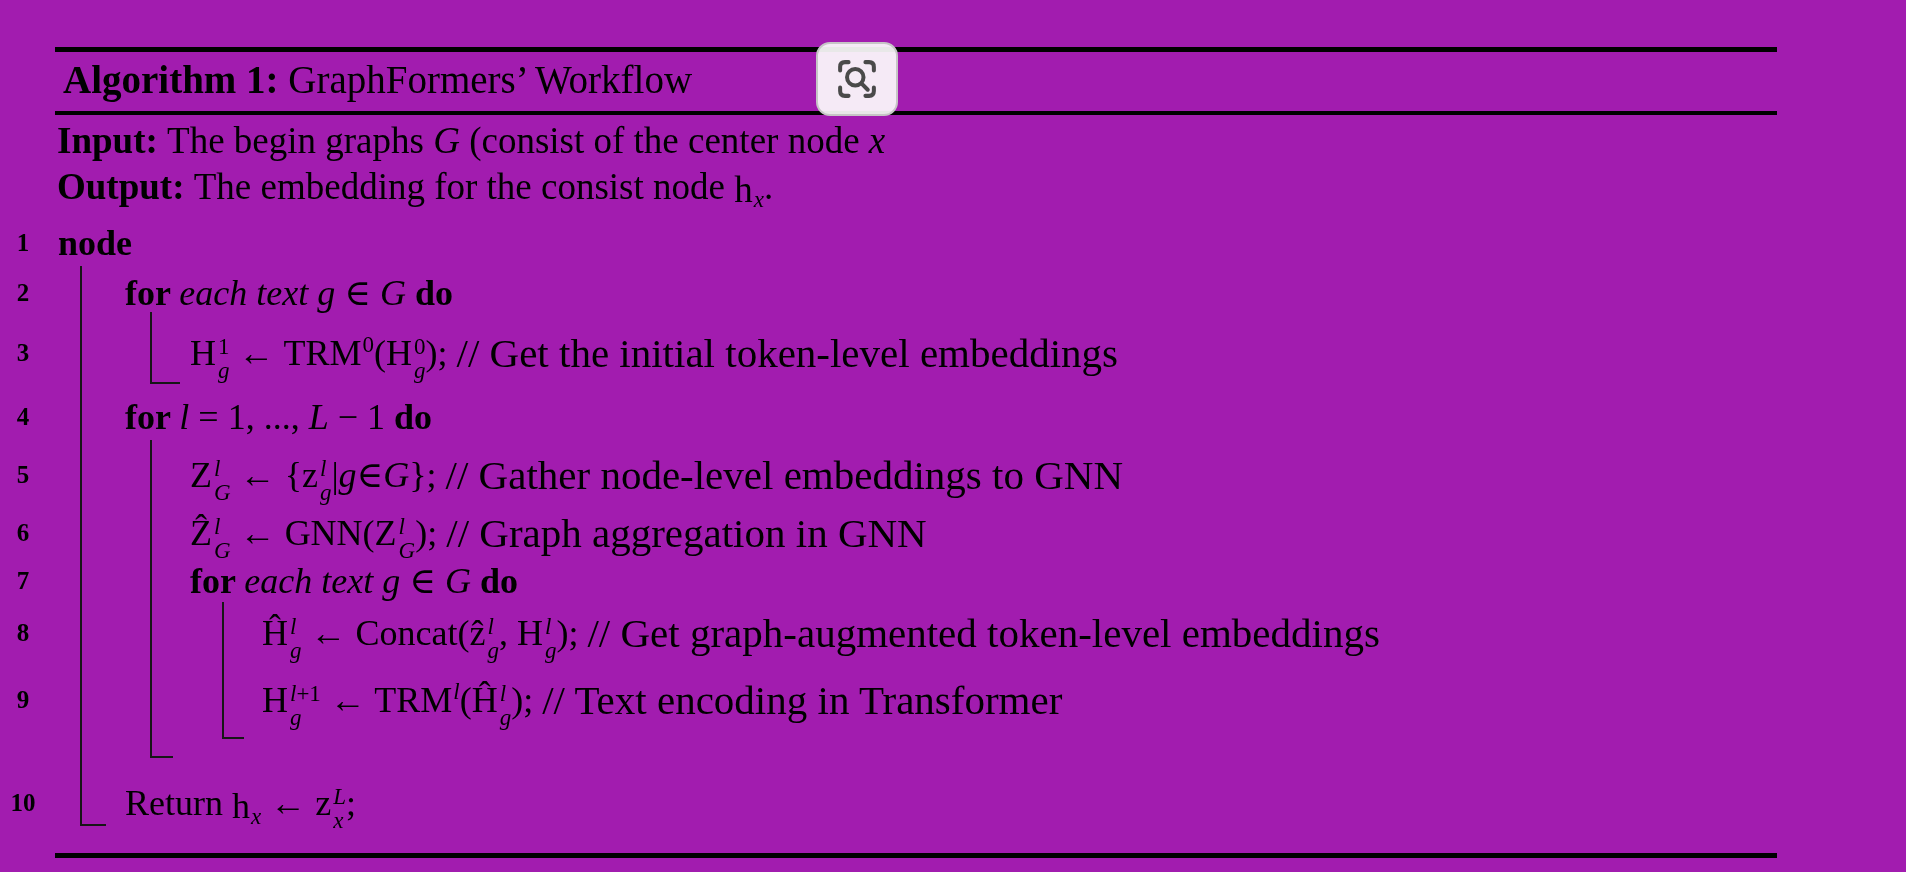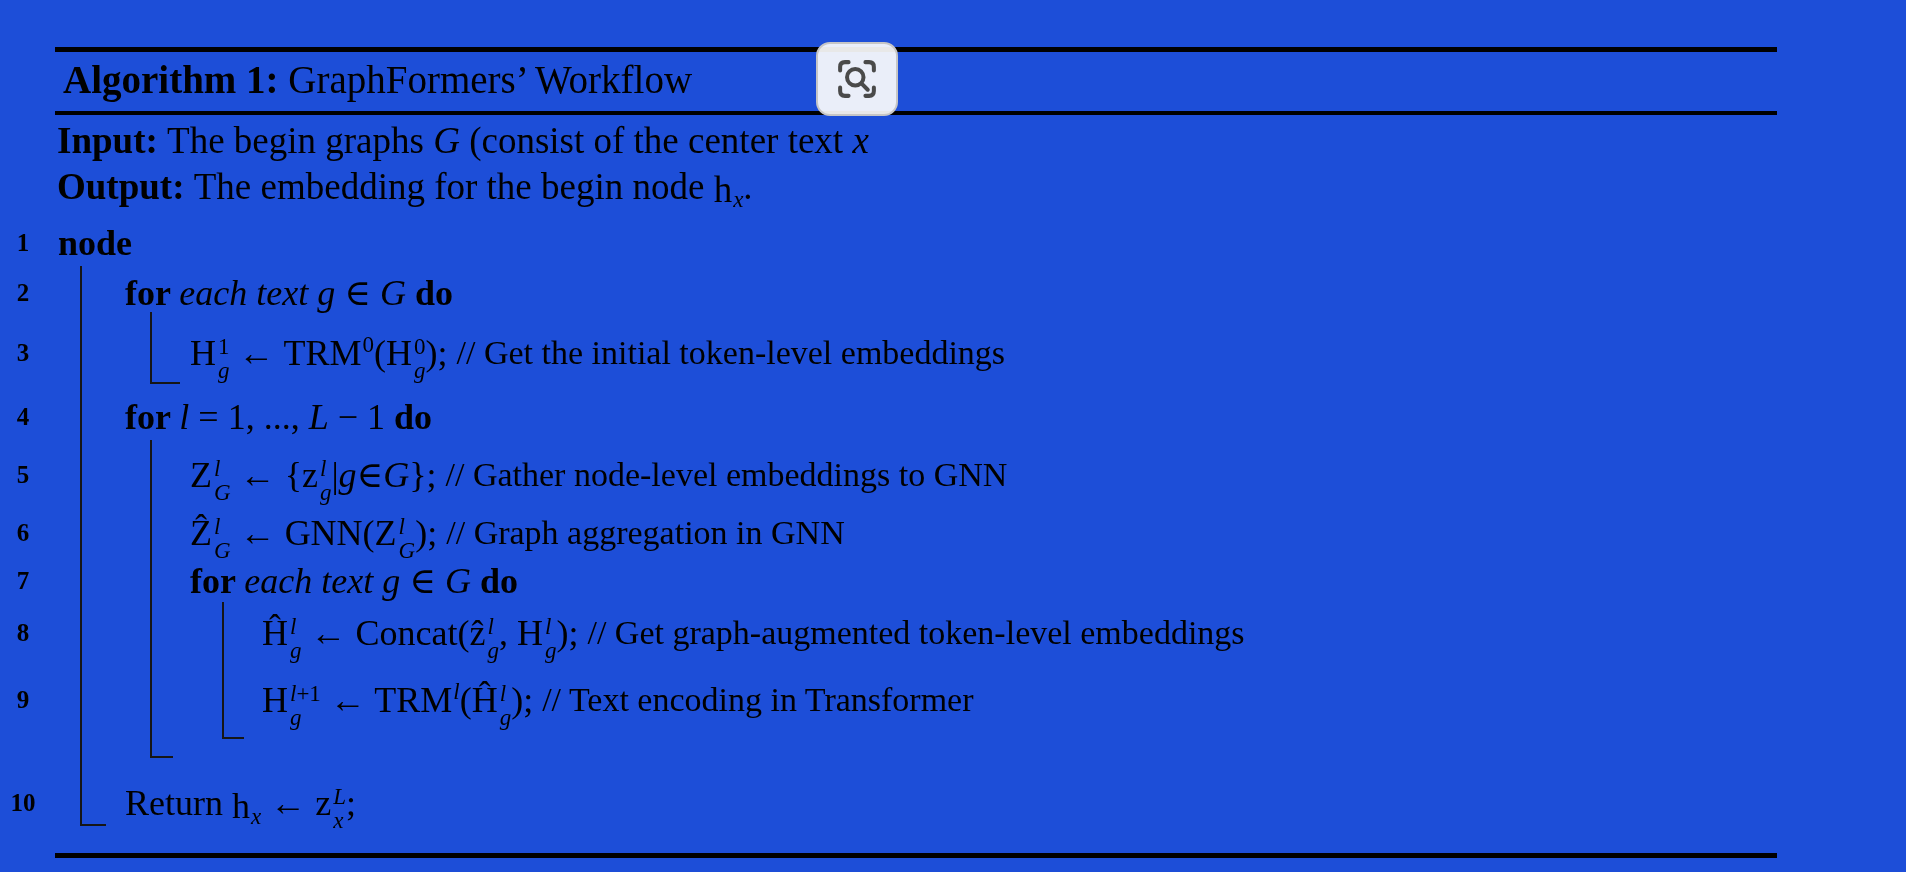--- a/index.html
+++ b/index.html
@@ -1,17 +1,17 @@
 <!DOCTYPE html>
 <html><head>
 <meta charset="utf-8">
 <style>
   html,body{margin:0;padding:0;background:#ffffff;}
   #canvas{
-    position:relative;width:1906px;height:872px;background:#1d4ed8;overflow:hidden;
+    position:relative;width:1906px;height:872px;background:#a21caf;overflow:hidden;
     font-family:"Liberation Serif","DejaVu Serif",serif;color:#000;
   }
   .rule{position:absolute;left:55px;width:1722px;background:#000;}
   #rule-top{top:47px;height:5px;}
   #rule-mid{top:111px;height:4px;}
   #rule-bottom{top:853px;height:5px;}
 
   #title-row{position:absolute;left:63px;top:57px;font-size:39px;white-space:pre;}
   #title-row .bold{font-weight:bold;}
 
@@ -28,21 +28,21 @@
 
   .code-line{position:absolute;left:0;height:56px;display:flex;align-items:center;white-space:pre;font-size:36px;}
   .lineno{
     position:absolute;left:6px;top:50%;transform:translateY(-50%);
     width:34px;text-align:center;font-weight:bold;font-size:25px;
   }
   .seg{white-space:pre;}
   .kw{font-weight:bold;}
   .it,.mi{font-style:italic;}
   .mb{font-weight:normal;margin-top:6px;}
-  .cm{font-size:34px;}
+  .cm{font-size:41px;}
   .sup{font-size:23px;position:relative;top:-0.55em;margin-left:1px;}
   .sub{font-size:23px;position:relative;top:0.24em;margin-left:1px;}
   .ss{
     display:inline-flex;flex-direction:column;align-items:flex-start;
     font-size:23px;line-height:1.02;vertical-align:middle;margin-left:2px;
     transform:translateY(2px);
   }
   .ss i,.sup i,.sub i{font-style:italic;}
   .guide{position:absolute;border-left:2px solid #161616;border-bottom:2px solid #161616;box-sizing:border-box;}
 </style>
@@ -63,22 +63,22 @@
         <path d="M3.2 7.6 V5.7 Q3.2 3.2 5.7 3.2 H7.6"></path>
         <path d="M16.4 3.2 H18.3 Q20.8 3.2 20.8 5.7 V7.6"></path>
         <path d="M3.2 16.4 V18.3 Q3.2 20.8 5.7 20.8 H7.6"></path>
         <path d="M20.8 16.4 V18.3 Q20.8 20.8 18.3 20.8 H16.4"></path>
         <circle cx="11.1" cy="11.1" r="4.3"></circle>
         <line x1="14.3" y1="14.3" x2="17.6" y2="17.6"></line>
       </svg>
     </span>
   </button>
 
-  <div id="input-line" class="io-line"><span class="seg kw"><span>Input: </span></span><span class="seg rm"><span>The begin graphs </span></span><span class="seg mi"><span>G</span></span><span class="seg rm"><span> (consist of the center text </span></span><span class="seg mi"><span>x</span></span></div>
-  <div id="output-line" class="io-line"><span class="seg kw"><span>Output: </span></span><span class="seg rm"><span>The embedding for the begin node </span></span><span class="seg mb"><span>h</span><span class="sub"><i>x</i></span></span><span class="seg rm"><span>.</span></span></div>
+  <div id="input-line" class="io-line"><span class="seg kw"><span>Input: </span></span><span class="seg rm"><span>The begin graphs </span></span><span class="seg mi"><span>G</span></span><span class="seg rm"><span> (consist of the center node </span></span><span class="seg mi"><span>x</span></span></div>
+  <div id="output-line" class="io-line"><span class="seg kw"><span>Output: </span></span><span class="seg rm"><span>The embedding for the consist node </span></span><span class="seg mb"><span>h</span><span class="sub"><i>x</i></span></span><span class="seg rm"><span>.</span></span></div>
 
   <div id="guides">
       <div class="guide" style="left: 80px; top: 266px; width: 26px; height: 560px;"></div>
       <div class="guide" style="left: 150px; top: 312px; width: 30px; height: 72px;"></div>
       <div class="guide" style="left: 150px; top: 440px; width: 23px; height: 318px;"></div>
       <div class="guide" style="left: 222px; top: 602px; width: 22px; height: 137px;"></div>
     </div>
   <div id="algo-body">
       <div class="code-line" style="top: 215px; padding-left: 58px;"><span class="lineno">1</span><span class="seg kw"><span>node</span></span></div>
       <div class="code-line" style="top: 265px; padding-left: 125px;"><span class="lineno">2</span><span class="seg kw"><span>for </span></span><span class="seg it"><span>each text g </span></span><span class="seg rm"><span>∈ </span></span><span class="seg mi"><span>G </span></span><span class="seg kw"><span>do</span></span></div>

